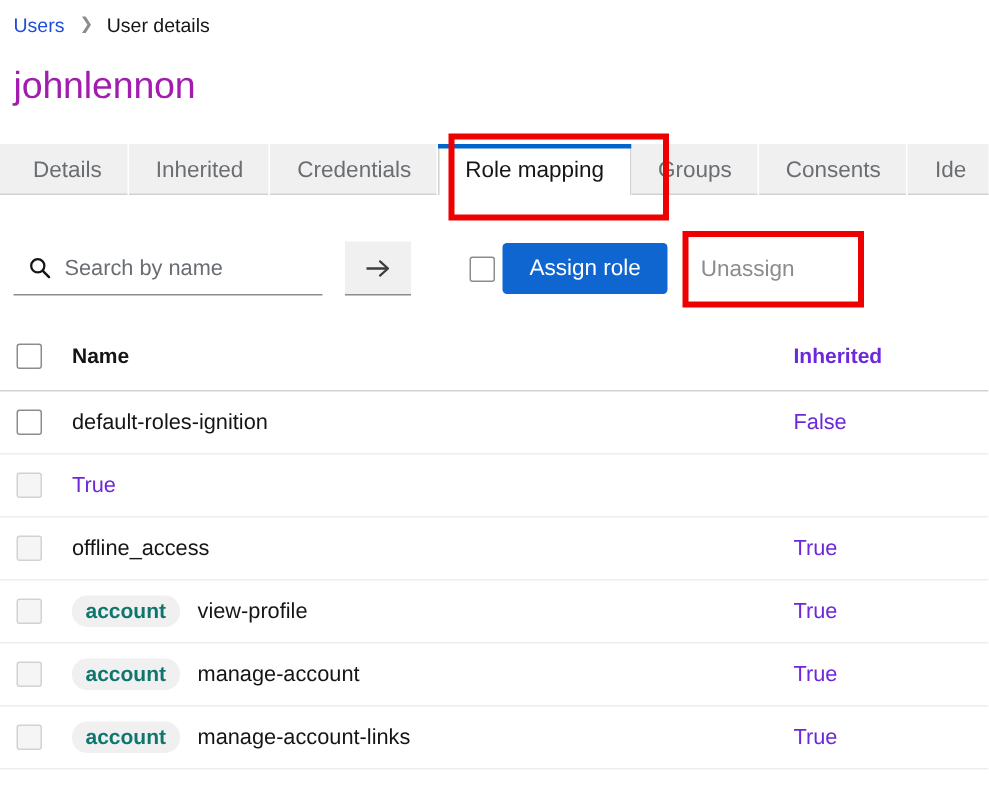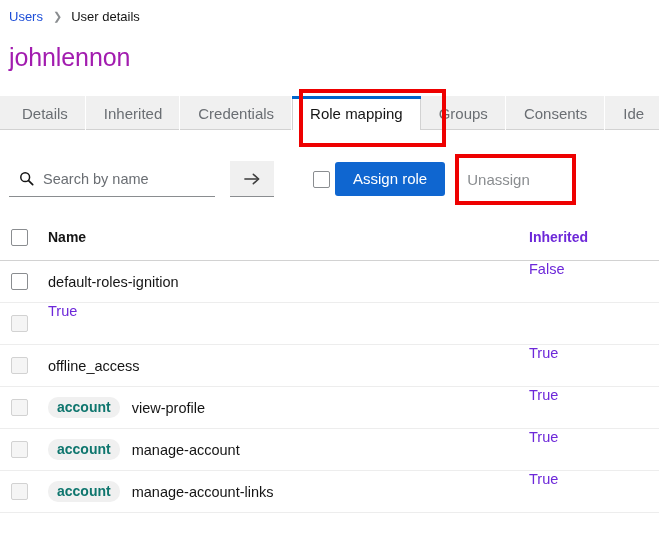--- a/index.html
+++ b/index.html
@@ -218,20 +218,21 @@
     right: 0;
   }
   .thead {
     display: flex;
     align-items: center;
     height: 46px;
     border-bottom: 1px solid #d2d2d2;
   }
   .trow {
     display: flex;
+    align-items: center;
     height: 41px;
     border-bottom: 1px solid #ededed;
   }
   .cell-check {
     flex: 0 0 auto;
     width: 48px;
     padding-left: 11px;
     box-sizing: border-box;
     display: flex;
     align-items: center;

